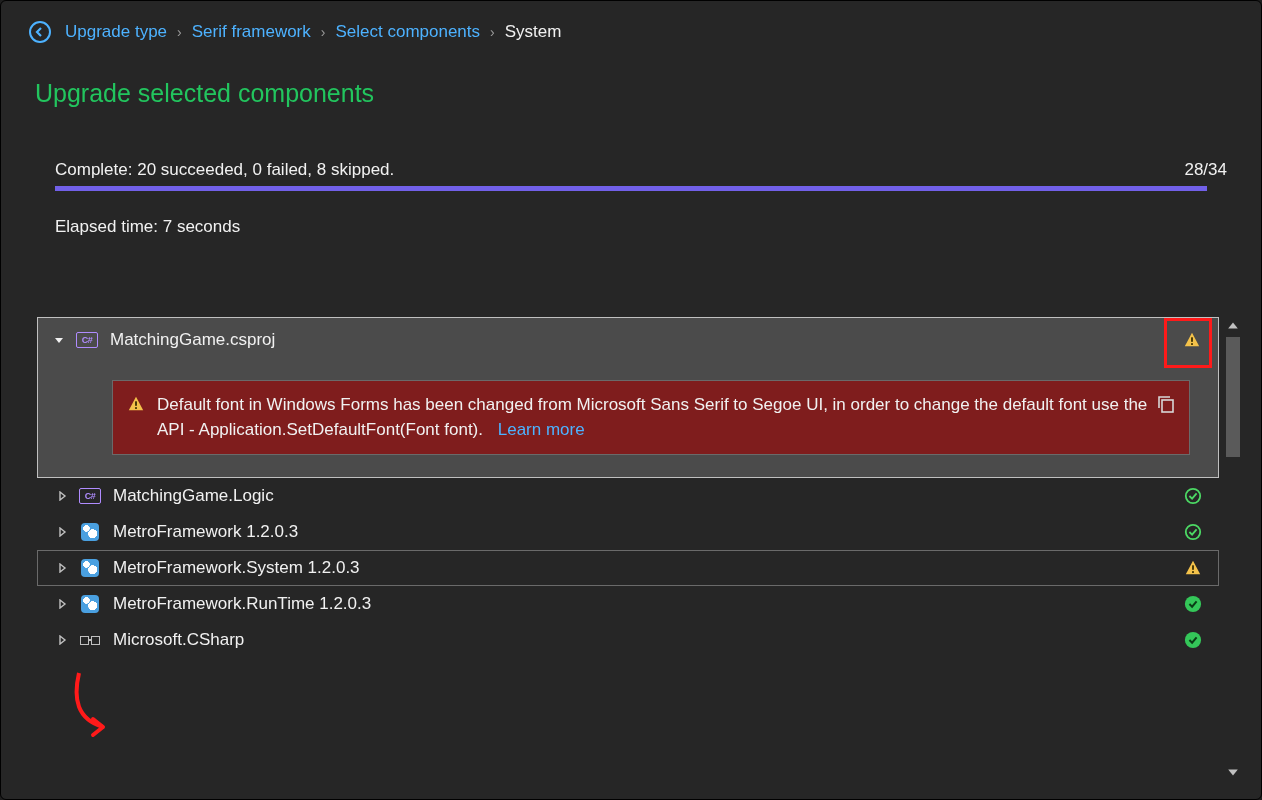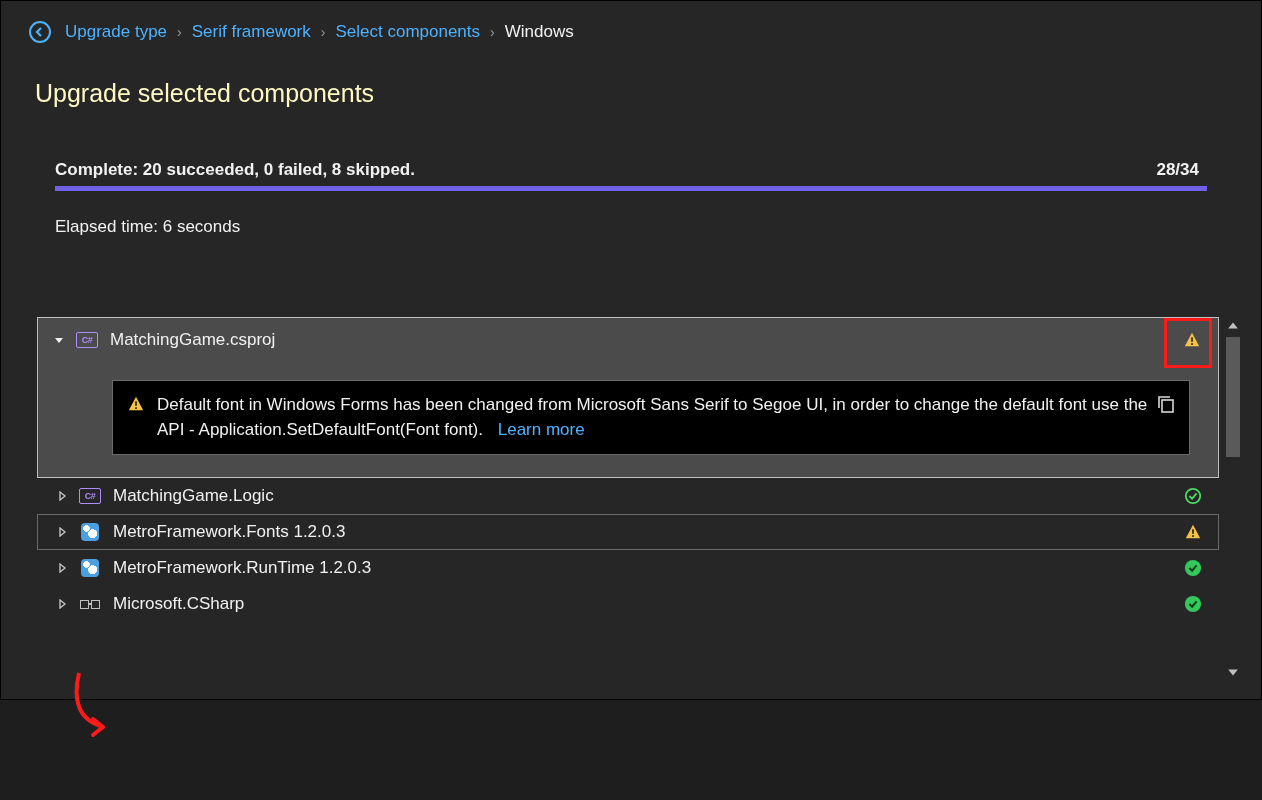--- a/index.html
+++ b/index.html
@@ -6,24 +6,24 @@
   body {
     background: #1e1e1e;
     font-family: "Segoe UI", sans-serif;
     color: #f1f1f1;
     width: 1262px;
     height: 800px;
     overflow: hidden;
   }
   .window {
     width: 1262px;
-    height: 700px;
+    height: 800px;
     background: #262626;
     border: 1px solid #000;
-    border-radius: 0;
+    border-radius: 6px;
     padding: 18px 0 18px 0;
     position: relative;
   }
   
   .crumbs {
     display: flex;
     align-items: center;
     gap: 10px;
     padding: 2px 0 0 28px;
     font-size: 17px;
@@ -35,28 +35,27 @@
   }
   .crumbs .back svg { width: 12px; height: 12px; fill: none; stroke: #4db2ff; stroke-width: 2.2; }
   .crumbs a { color: #4db2ff; text-decoration: none; cursor: pointer; }
   .crumbs .sep { color: #9a9a9a; font-size: 14px; }
   .crumbs .current { color: #f1f1f1; }
   
   h1 {
     font-weight: 400;
     font-size: 25px;
     padding: 36px 0 0 34px;
-    color: #fef9c3;
+    color: #22c55e;
   }
   
   .status-row {
-    margin: 52px 62px 0 54px;
+    margin: 52px 34px 0 54px;
     display: flex; justify-content: space-between; align-items: baseline;
     font-size: 17px;
-    font-weight: bold;
   }
   .progress {
     margin: 6px 54px 0 54px;
     height: 5px;
     background: #7160e8;
   }
   .elapsed {
     margin: 26px 0 0 54px;
     font-size: 17px;
   }
@@ -107,21 +106,21 @@
     content:""; position:absolute; width:7px; height:7px; border:1.5px solid #c0c0c0;
     top:2px;
   }
   .ref-ico::before { left:0; }
   .ref-ico::after { right:0; }
   .ref-line { position:absolute; top:5px; left:8px; width:4px; height:1.5px; background:#c0c0c0; }
   
   .msg {
     margin: 20px 28px 22px 74px;
     border: 1px solid #6a6a6a;
-    background: #000000;
+    background: #7f1d1d;
     padding: 12px 14px;
     display: flex; gap: 12px;
     position: relative;
   }
   .msg .warn { flex: 0 0 auto; margin-top: 2px;}
   .msg .txt { font-size: 17px; line-height: 1.45; color:#f1f1f1; }
   .msg .txt a { color:#4db2ff; text-decoration:none; margin-left:10px; cursor:pointer;}
   .msg .copy { position:absolute; right:12px; top:12px; width:22px; height:22px; cursor:pointer; }
   
   .ok svg { width:18px; height:18px; }
@@ -158,31 +157,31 @@
       <svg viewBox="0 0 12 12">
           <path d="M7 2 L3 6 L7 10"></path>
         </svg>
     </div>
     <a>Upgrade type</a>
     <span class="sep">›</span>
     <a>Serif framework</a>
     <span class="sep">›</span>
     <a>Select components</a>
     <span class="sep">›</span>
-    <span class="current">Windows</span>
+    <span class="current">System</span>
   </div>
 
   <h1>Upgrade selected components</h1>
 
   <div class="status-row">
     <span>Complete: 20 succeeded, 0 failed, 8 skipped.</span>
     <span>28/34</span>
   </div>
   <div class="progress"></div>
-  <div class="elapsed">Elapsed time: 6 seconds</div>
+  <div class="elapsed">Elapsed time: 7 seconds</div>
 
   <div class="results">
     <div class="scroll-area">
 
       <div class="highlight-block">
         <div class="row" style="padding-top:12px;padding-bottom:10px;">
           <span class="expander">
             <svg viewBox="0 0 10 10">
                 <path d="M1 3 L9 3 L5 8 Z"></path>
               </svg>
@@ -233,30 +232,47 @@
               <span class="csharp-badge">C#</span>
             </span>
             <span>MatchingGame.Logic</span>
             <span class="status ok">
               <svg viewBox="0 0 20 20">
                 <circle cx="10" cy="10" r="8" fill="none" stroke="#4cd964" stroke-width="2"></circle>
                 <path d="M6 10 L9 13 L14 7" fill="none" stroke="#4cd964" stroke-width="2"></path>
               </svg>
             </span>
           </div>
+          <div class="row" style="padding-left: 20px;">
+            <span class="expander closed">
+              <svg viewBox="0 0 10 10">
+                <path d="M3 1 L8 5 L3 9 Z"></path>
+              </svg>
+            </span>
+            <span class="ico">
+              <span class="nuget"></span>
+            </span>
+            <span>MetroFramework 1.2.0.3</span>
+            <span class="status ok">
+              <svg viewBox="0 0 20 20">
+                <circle cx="10" cy="10" r="8" fill="none" stroke="#4cd964" stroke-width="2"></circle>
+                <path d="M6 10 L9 13 L14 7" fill="none" stroke="#4cd964" stroke-width="2"></path>
+              </svg>
+            </span>
+          </div>
           <div class="row boxed" style="padding-left: 20px;">
             <span class="expander closed">
               <svg viewBox="0 0 10 10">
                 <path d="M3 1 L8 5 L3 9 Z"></path>
               </svg>
             </span>
             <span class="ico">
               <span class="nuget"></span>
             </span>
-            <span>MetroFramework.Fonts 1.2.0.3</span>
+            <span>MetroFramework.System 1.2.0.3</span>
             <span class="status warn">
               <svg viewBox="0 0 20 20">
                 <path d="M10 2 L18 17 L2 17 Z" fill="#f4c24a"></path>
                 <rect x="9" y="7" width="2" height="5" fill="#3a2f00"></rect>
                 <rect x="9" y="13.5" width="2" height="2" fill="#3a2f00"></rect>
               </svg>
             </span>
           </div>
           <div class="row" style="padding-left: 20px;">
             <span class="expander closed">

